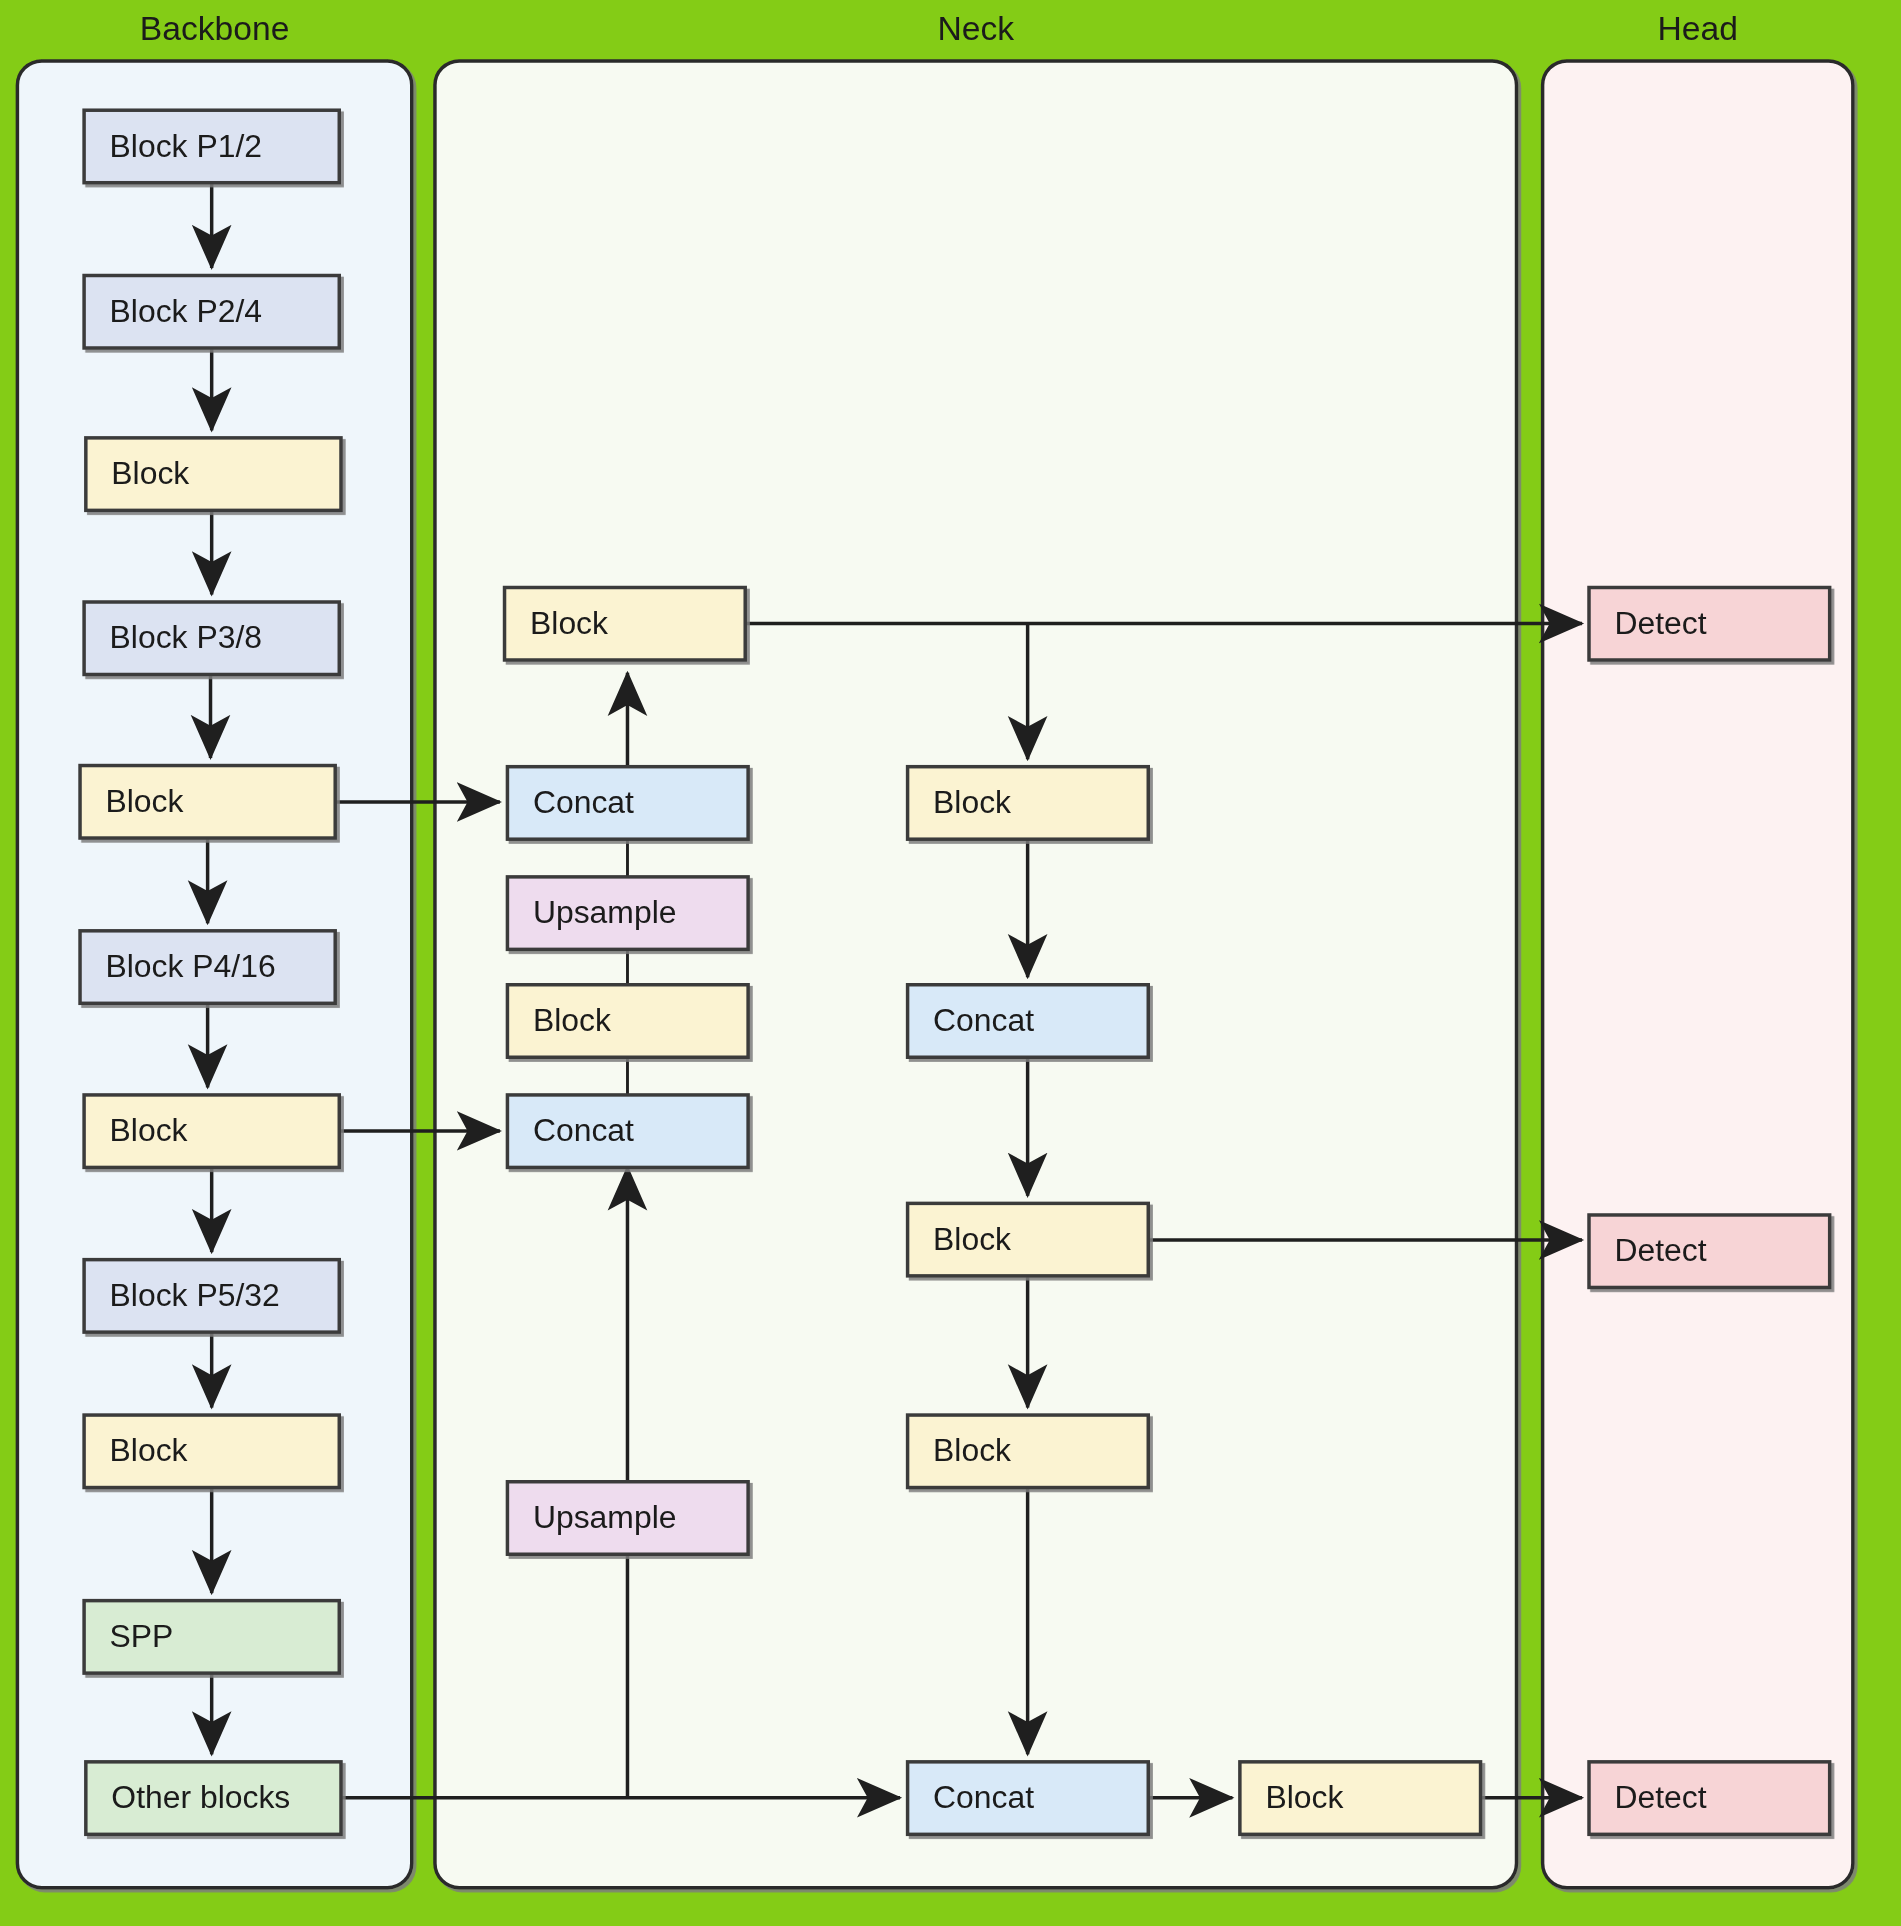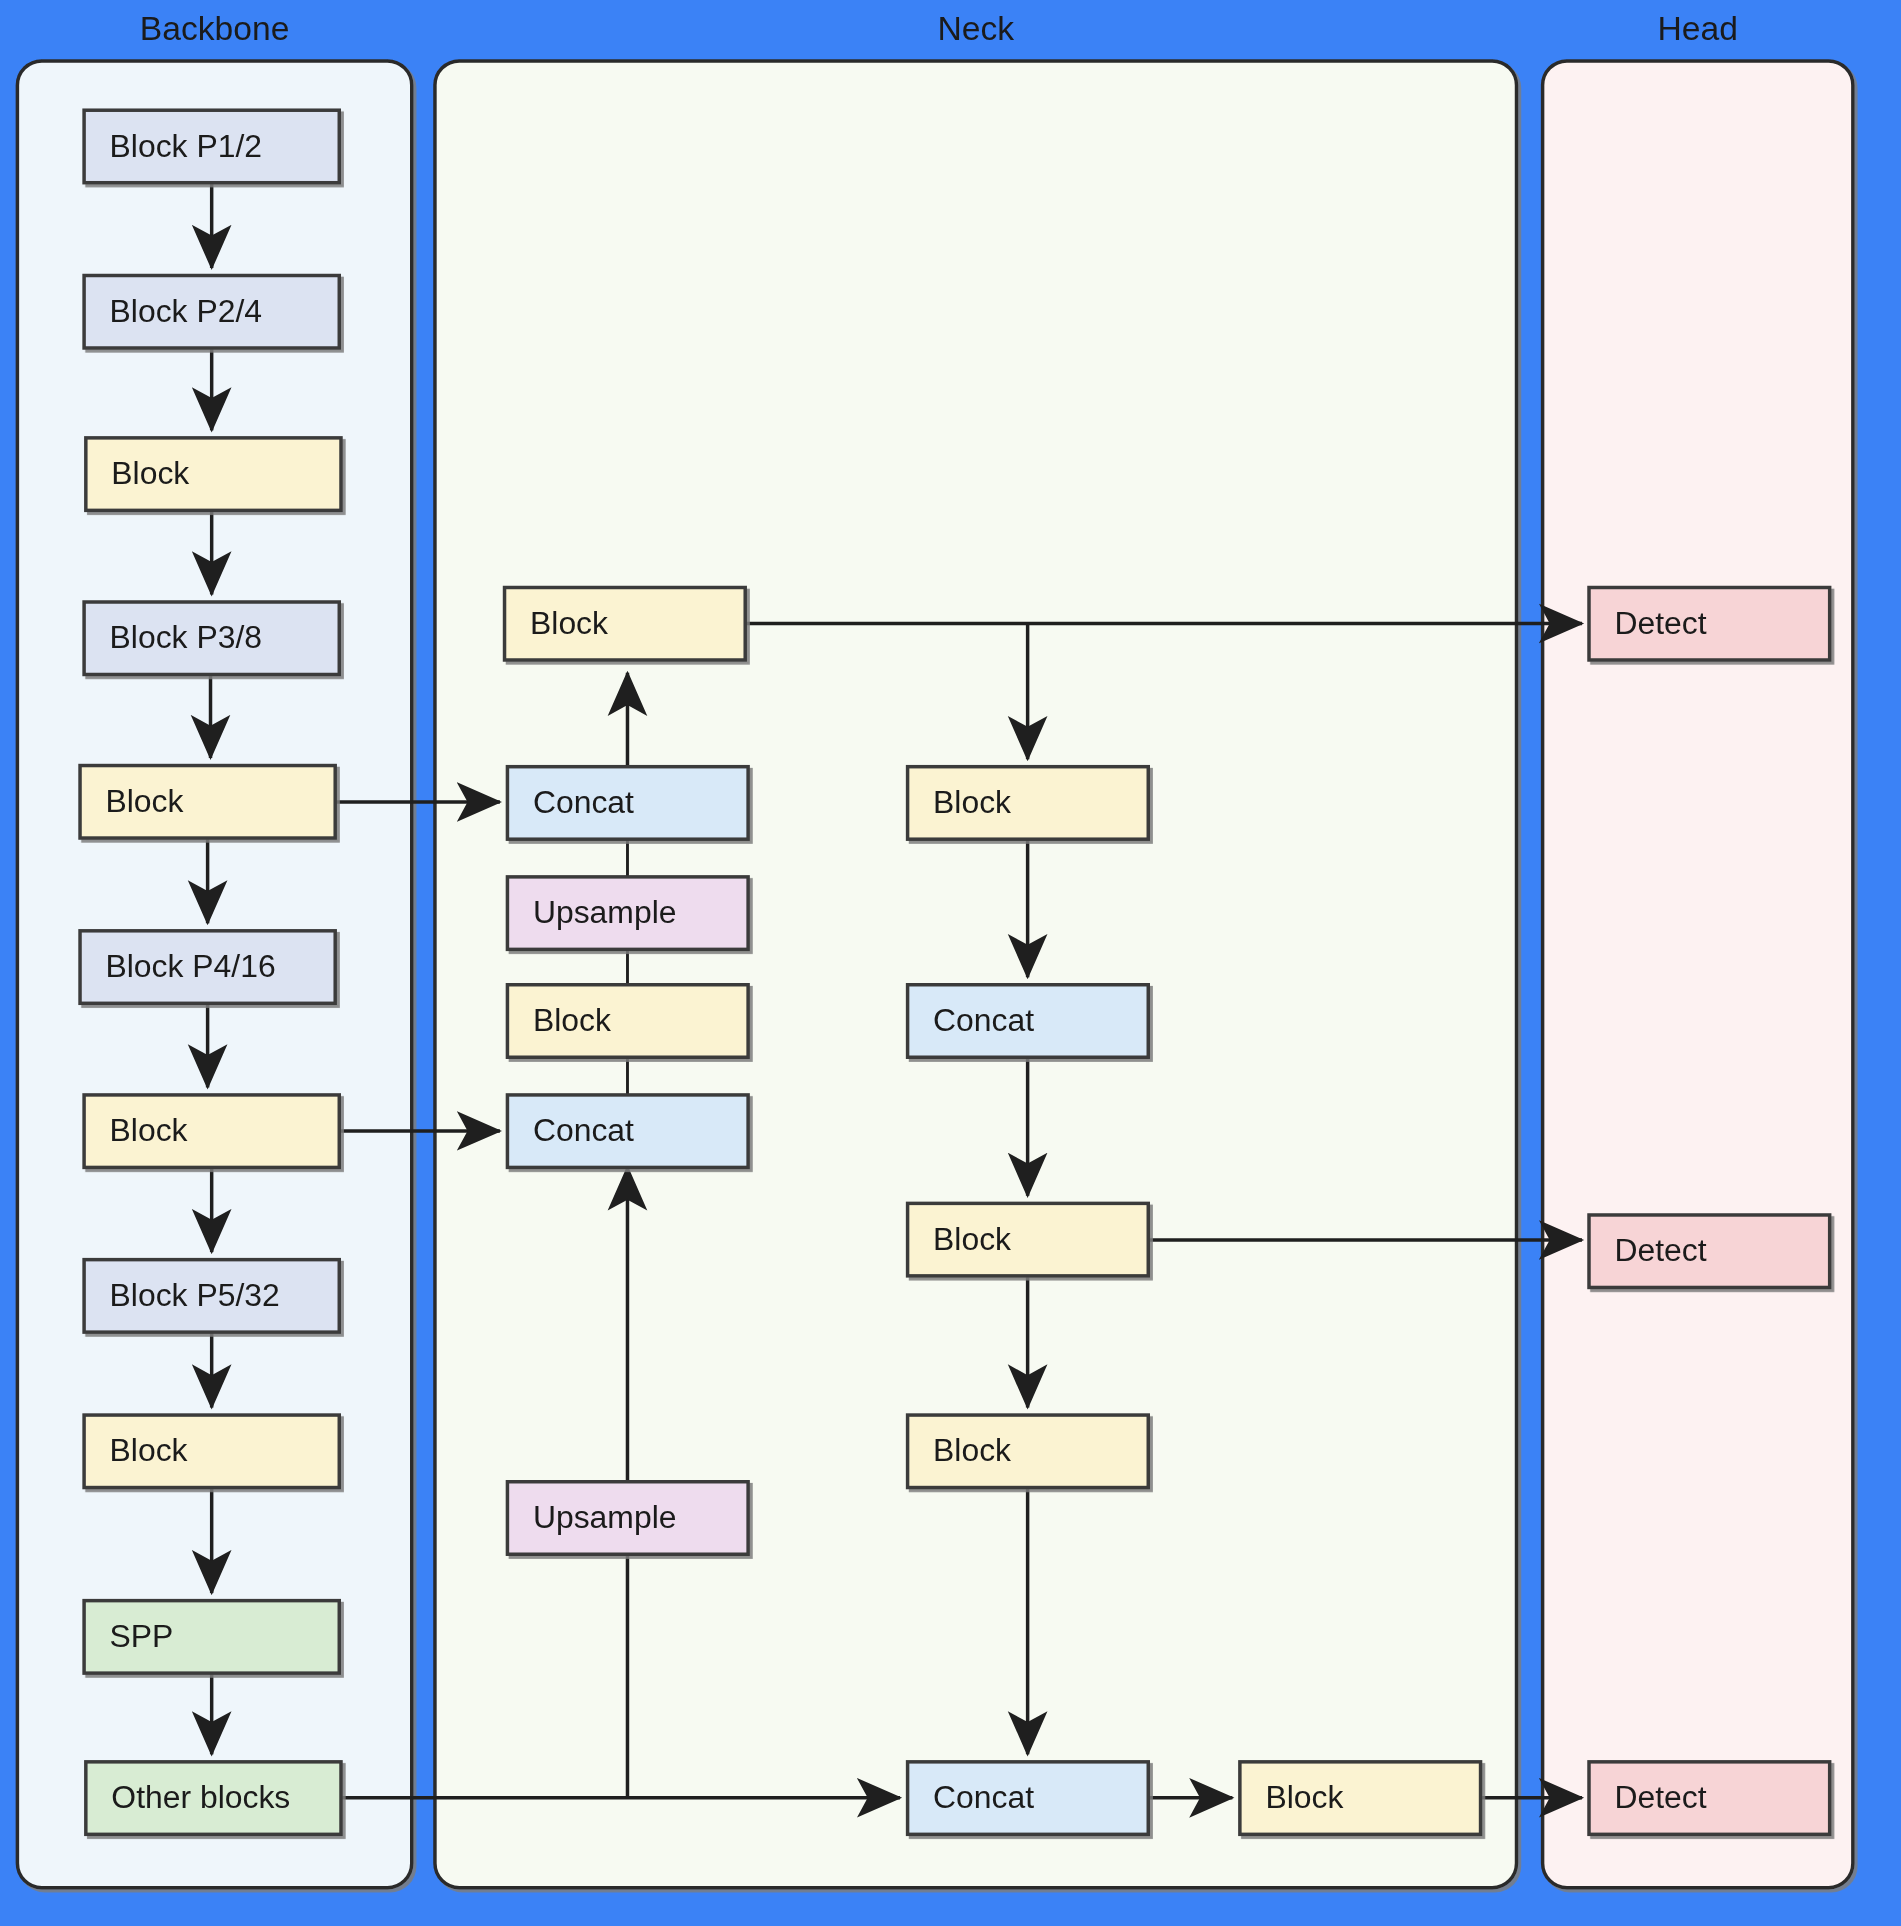--- a/index.html
+++ b/index.html
@@ -1,17 +1,17 @@
 <!DOCTYPE html>
 <html style="font-size:9.3px"><head>
 <meta charset="utf-8">
 <style>
   html,body{margin:0;padding:0;background:#ffffff;}
   body{font-family:"Liberation Sans","DejaVu Sans",sans-serif;}
-  #stage{position:relative;width:1901px;height:1926px;background:#3b82f6;overflow:hidden;}
+  #stage{position:relative;width:1901px;height:1926px;background:#84cc16;overflow:hidden;}
   svg.layer{position:absolute;left:0;top:0;width:1901px;height:1926px;}
   .panel-label{font-size:58px;fill:#1b1b1b;text-anchor:middle;dominant-baseline:middle;}
   .node-label{font-size:55px;fill:#1b1b1b;dominant-baseline:middle;}
   .node-rect{stroke:#3a3a3a;stroke-width:6;}
   .panel-rect{stroke:#2b2b2b;stroke-width:6;}
   .edge{stroke:#1f1f1f;stroke-width:6;fill:none;}
   .edge-thin{stroke:#1f1f1f;stroke-width:5;fill:none;}
 </style>
 </head>
 <body>

